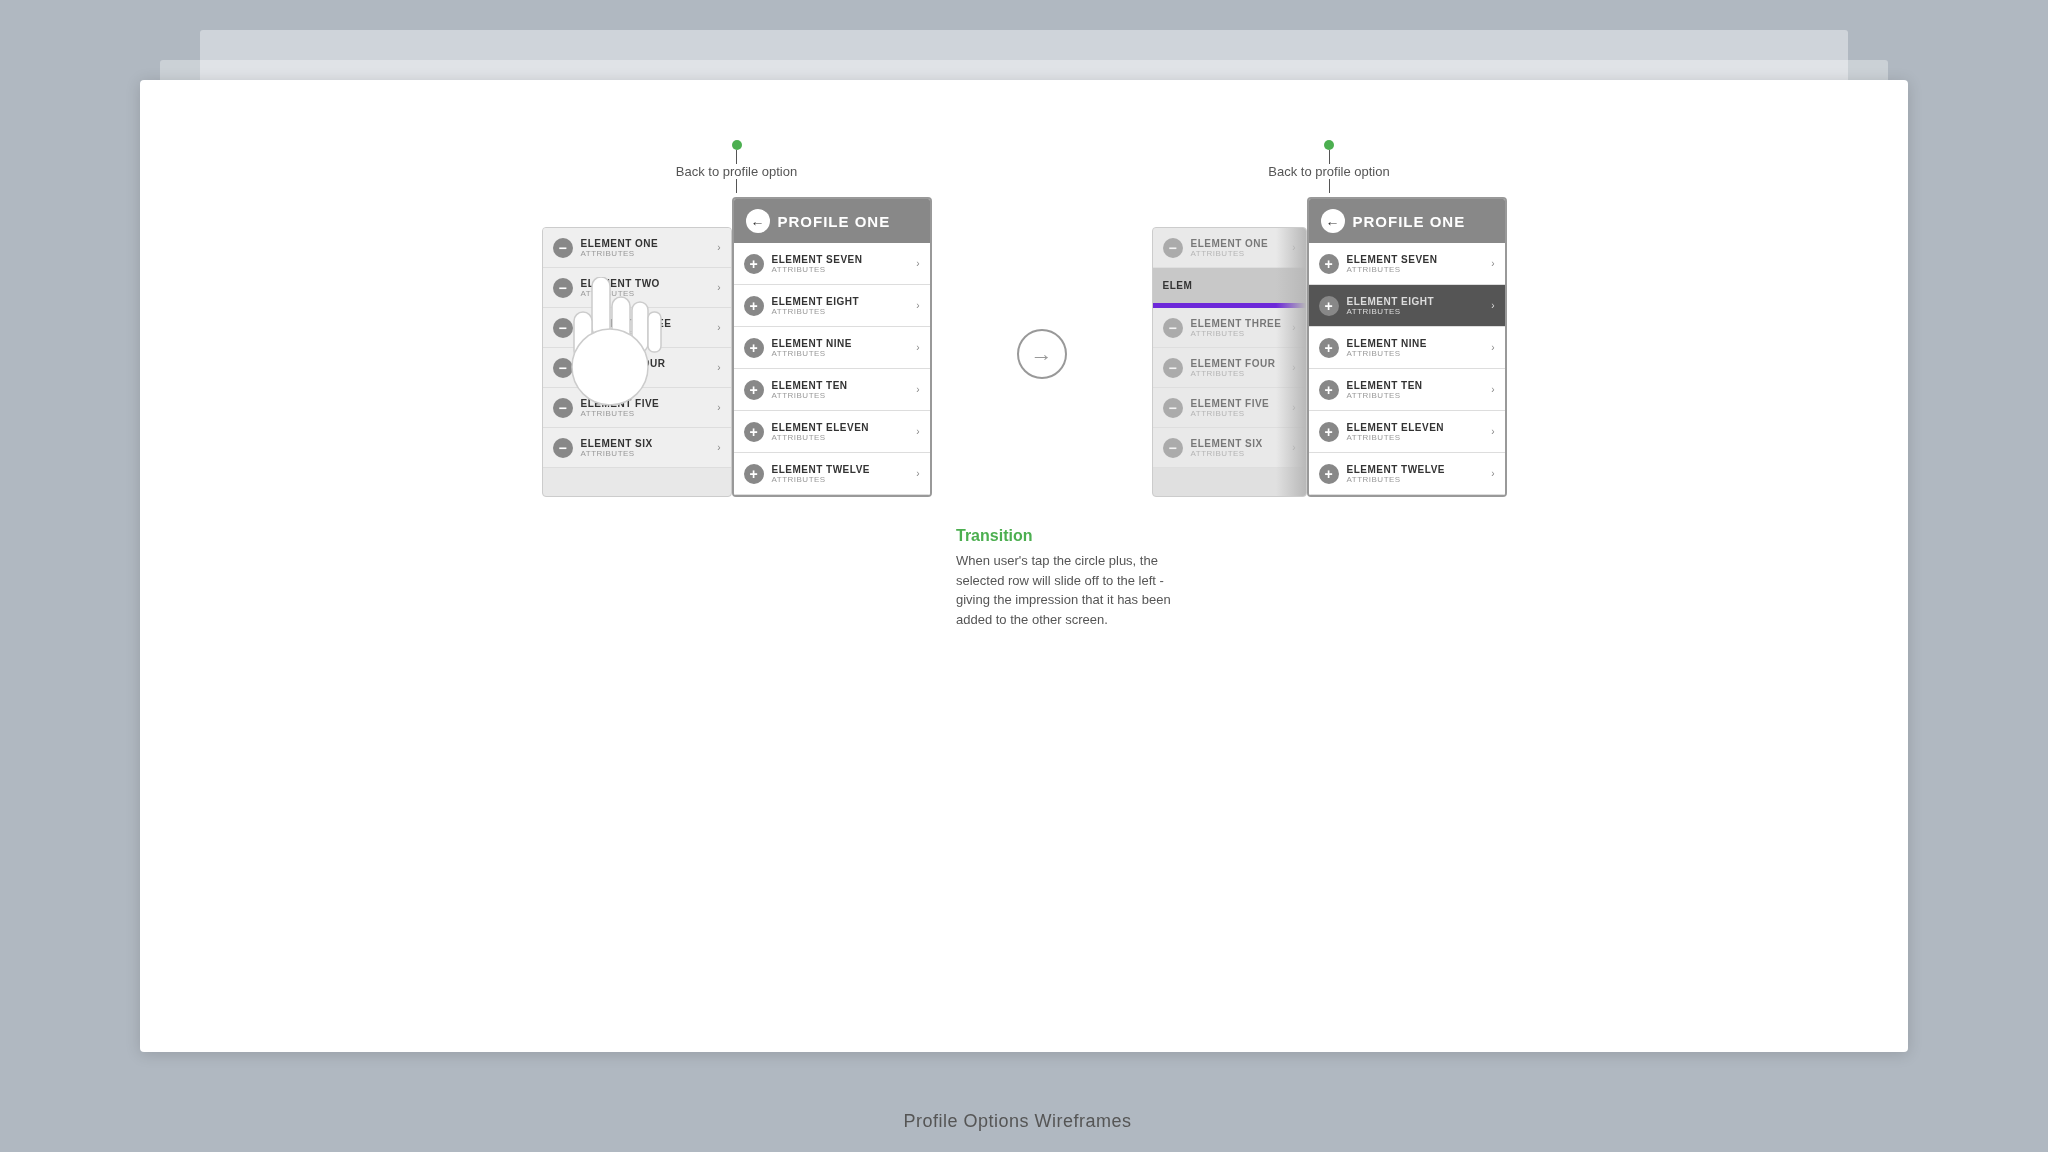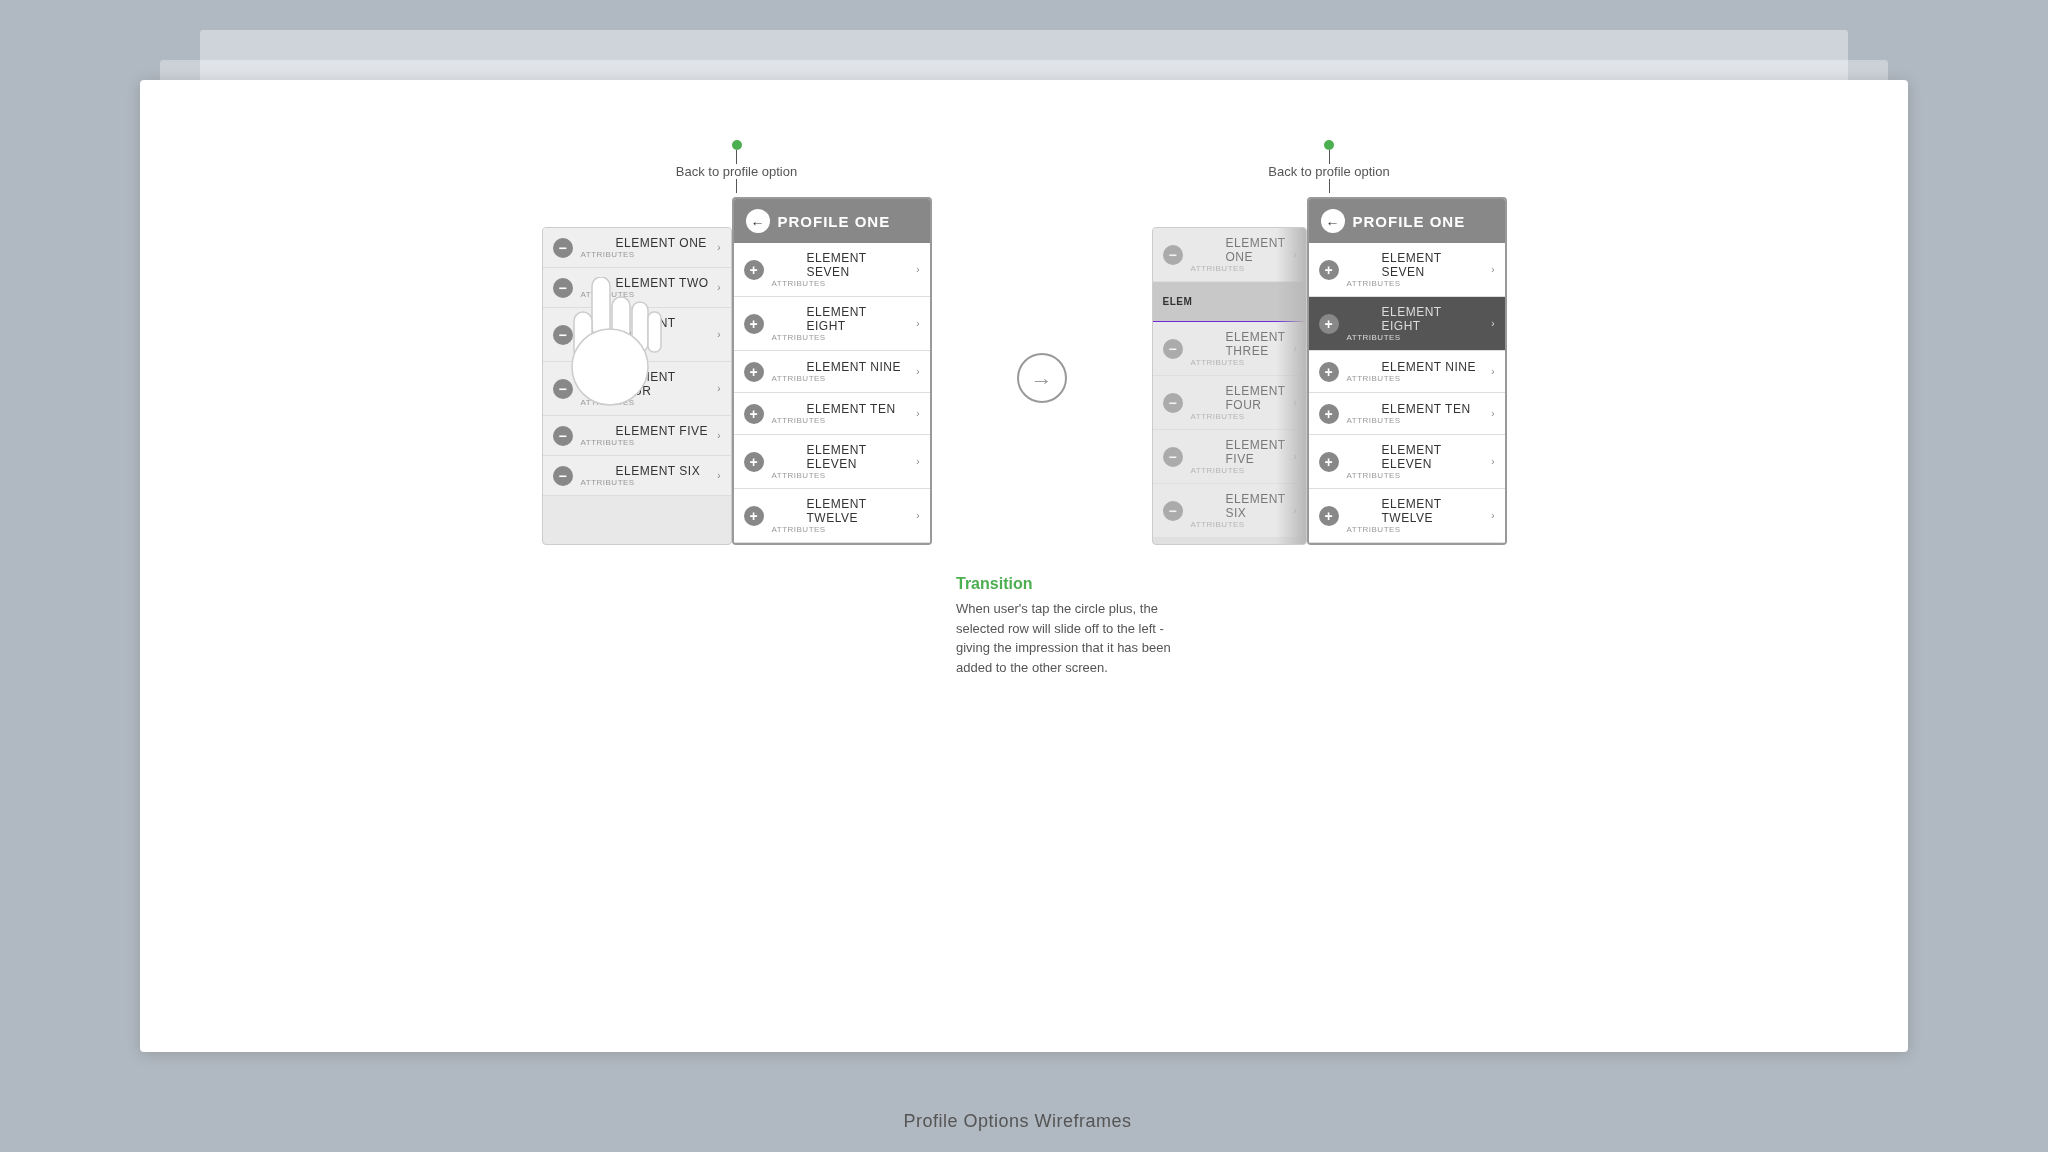--- a/index.html
+++ b/index.html
@@ -171,26 +171,25 @@
       background: #888;
       color: #fff;
       border: 2px solid #888;
     }
 
     .item-text {
       flex: 1;
     }
 
     .item-name {
-      font-size: 12px;
-      font-weight: normal;
+      font-size: 10px;
+      font-weight: bold;
       letter-spacing: 0.5px;
       color: #333;
       display: block;
-      margin-left: 35px;
     }
 
     .item-attrs {
       font-size: 8px;
       color: #999;
       letter-spacing: 0.5px;
       display: block;
       text-transform: uppercase;
     }
 
@@ -494,21 +493,21 @@
 
             <div class="left-list-item faded">
               <div class="circle-btn circle-minus">−</div>
               <div class="item-text">
                 <span class="item-name">ELEMENT ONE</span>
                 <span class="item-attrs">ATTRIBUTES</span>
               </div>
               <span class="chevron">›</span>
             </div>
 
-            <div style="display:flex; align-items:center; padding:8px 10px; border-bottom:1px solid #6d28d9; gap:8px; min-height:40px; background:#c8c8c8; position:relative;">
+            <div style="display:flex; align-items:center; padding:8px 10px; border-bottom:5px solid #6d28d9; gap:8px; min-height:40px; background:#c8c8c8; position:relative;">
               <div style="display:flex; align-items:center; gap:6px;">
                 <span style="font-size:10px; font-weight:bold; letter-spacing:0.5px; color:#333;">ELEM</span>
               </div>
 
               <div style="position:absolute; left:-18px; width:20px; height:100%; display:flex; align-items:center;">
                 
               </div>
             </div>
 
             <div class="left-list-item faded">

